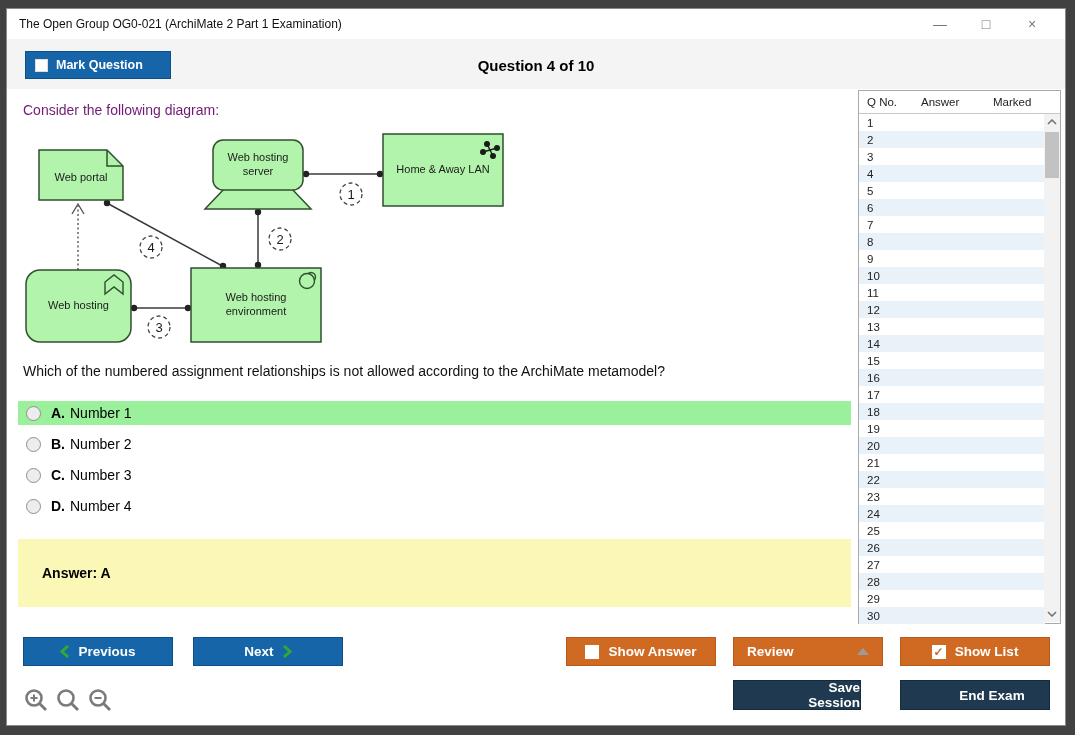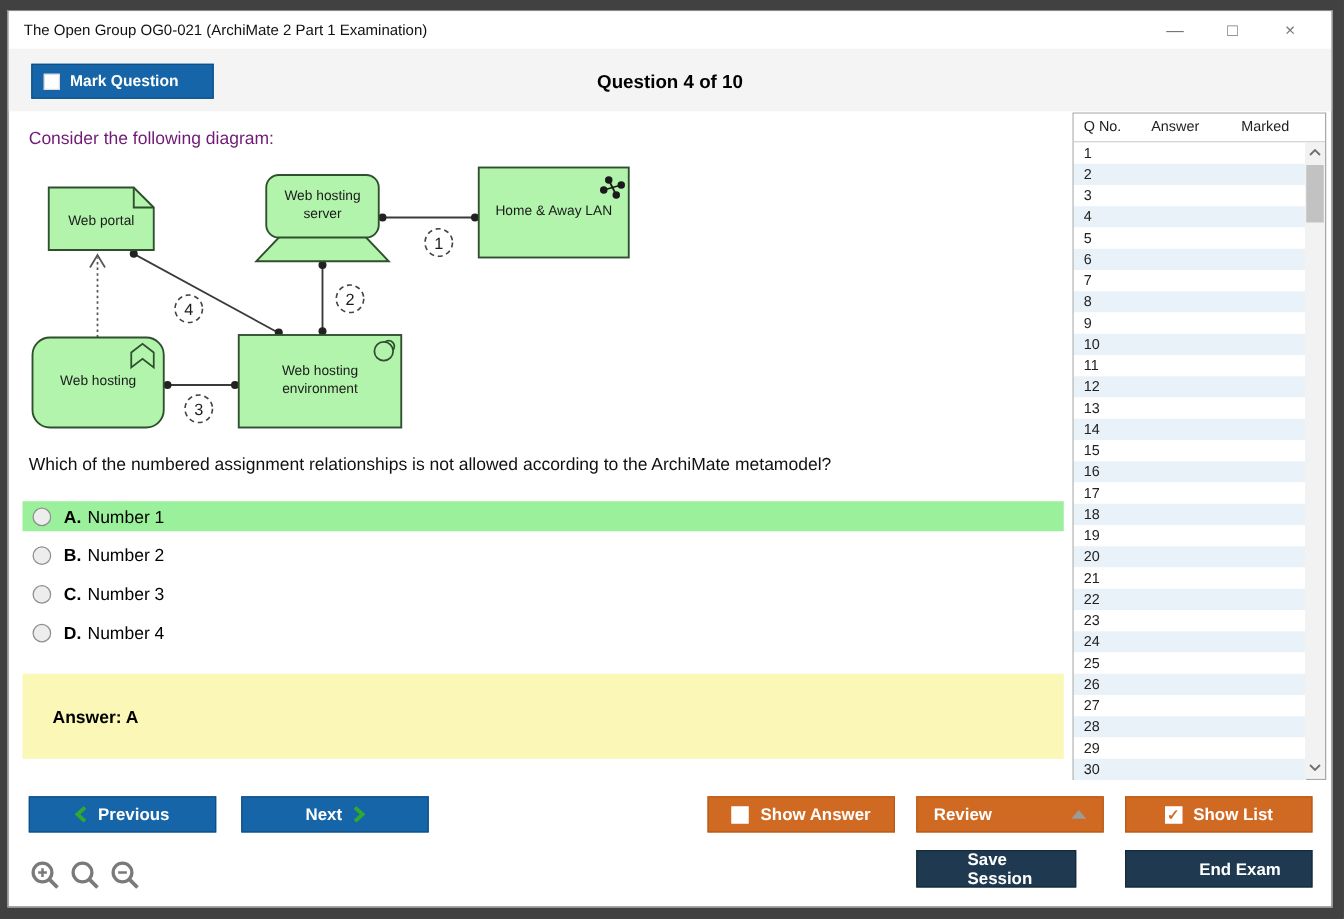--- a/index.html
+++ b/index.html
@@ -44,21 +44,21 @@
   .qh-no { left:8px; } .qh-answer { left:62px; } .qh-marked { left:134px; }
   .qrows { position:absolute; left:0; top:23px; width:186px; }
   .qrow { height:17px; font-size:11.5px; color:#222; padding-left:8px; display:flex; align-items:center; cursor:pointer; background:#fff; }
   .qrow.alt { background:#eaf2f9; }
   .qscroll { position:absolute; right:0; top:23px; width:16px; height:508px; background:#f2f2f2; }
   .qscroll .sbtn { position:absolute; left:0; width:16px; height:16px; display:flex; align-items:center; justify-content:center; color:#707070; background:#f2f2f2; cursor:pointer; }
   .qscroll .up { top:0; } .qscroll .down { bottom:0; }
   .qthumb { position:absolute; left:1px; top:18px; width:14px; height:46px; background:#c2c2c2; cursor:pointer; }
 
   
-  .btn { position:absolute; display:flex; align-items:center; justify-content:center; gap:9px; color:#fff; font-size:13.5px; font-weight:600; cursor:pointer; }
+  .btn { position:absolute; display:flex; align-items:center; justify-content:center; gap:9px; color:#fff; font-size:13.5px; font-weight:600; cursor:pointer;text-align:right; }
   .btn-blue { background:#1565a8; border:1px solid #0e4f86; }
   .btn-orange { background:#d06a23; border:1px solid #b85a18; }
   .btn-navy { background:#1f3a50; border:1px solid #152b3d; }
   .checkbox { width:14px; height:14px; background:#fff; display:flex; align-items:center; justify-content:center; font-size:12px; font-weight:bold; color:#d06a23; }
   .tri-up { width:0; height:0; border-left:6px solid transparent; border-right:6px solid transparent; border-bottom:7px solid #9b9b9b; }
   .zoombar { left:16px; top:678px; display:flex; gap:5px; }
   .zoombar svg { cursor:pointer; }
 </style>
 </head>
 <body>

